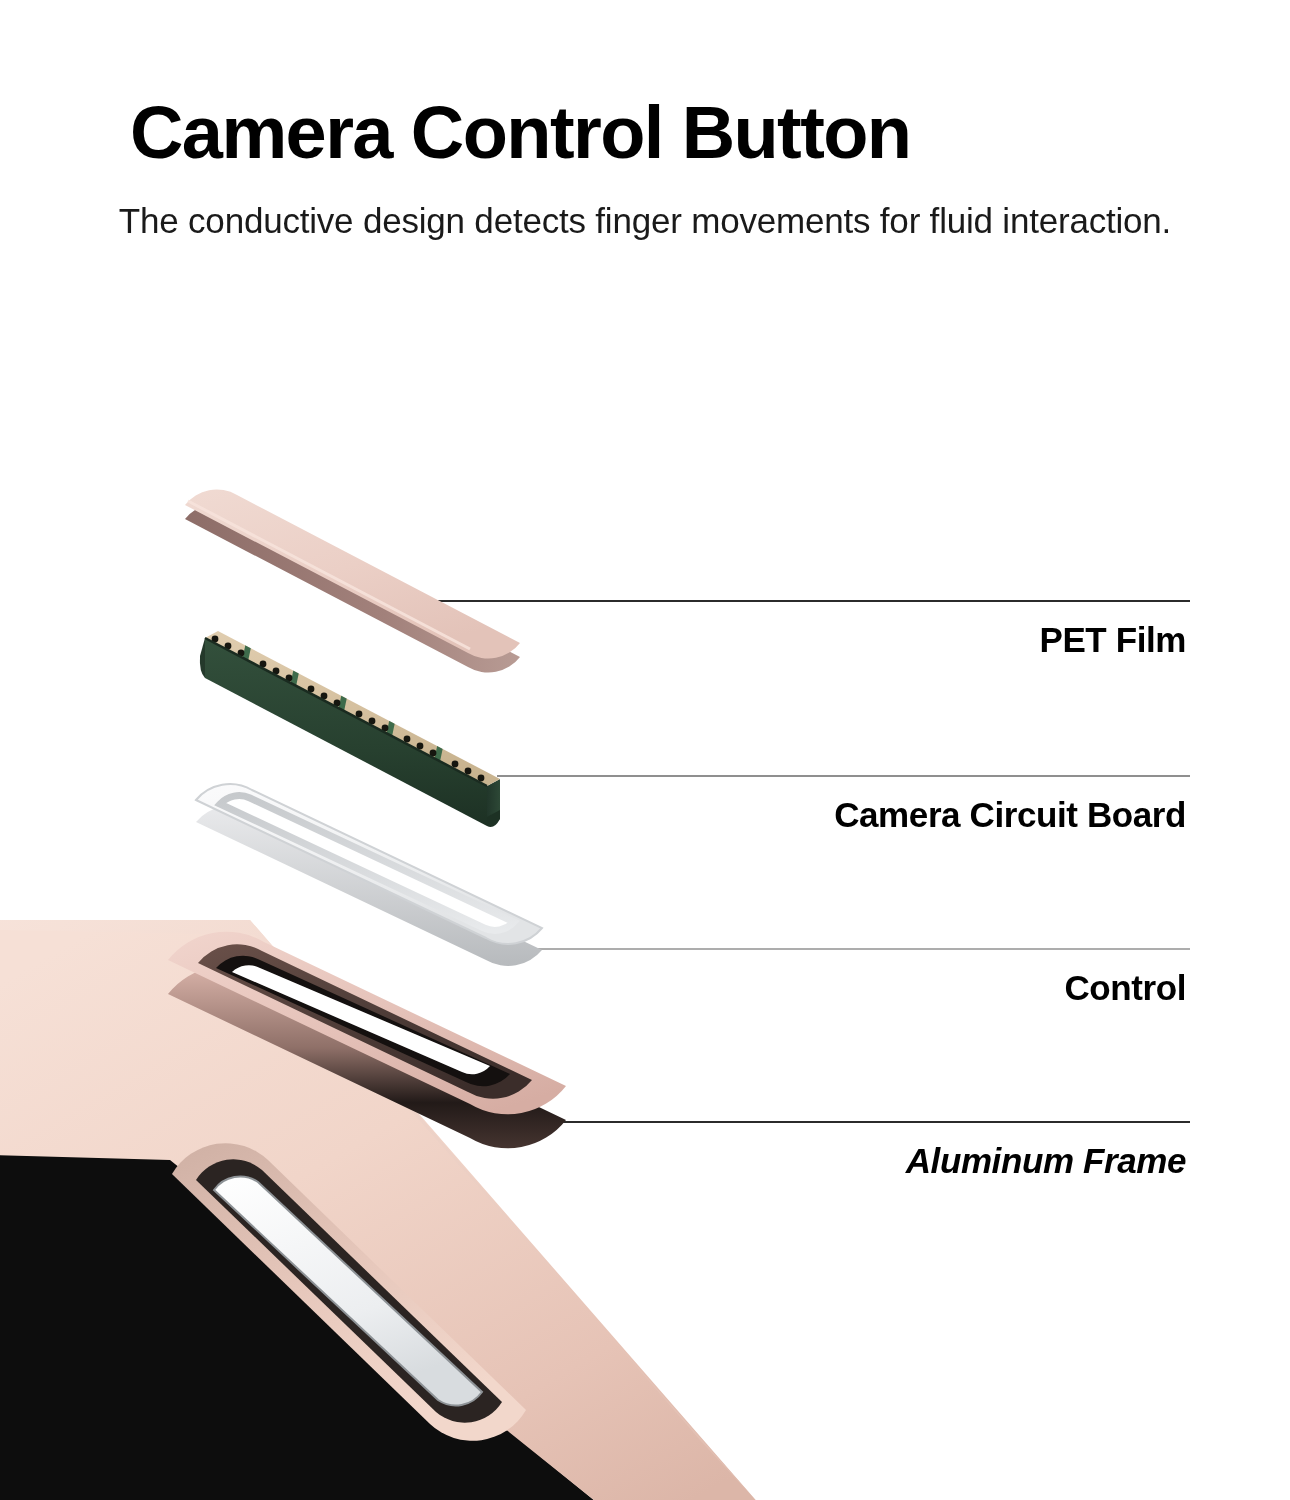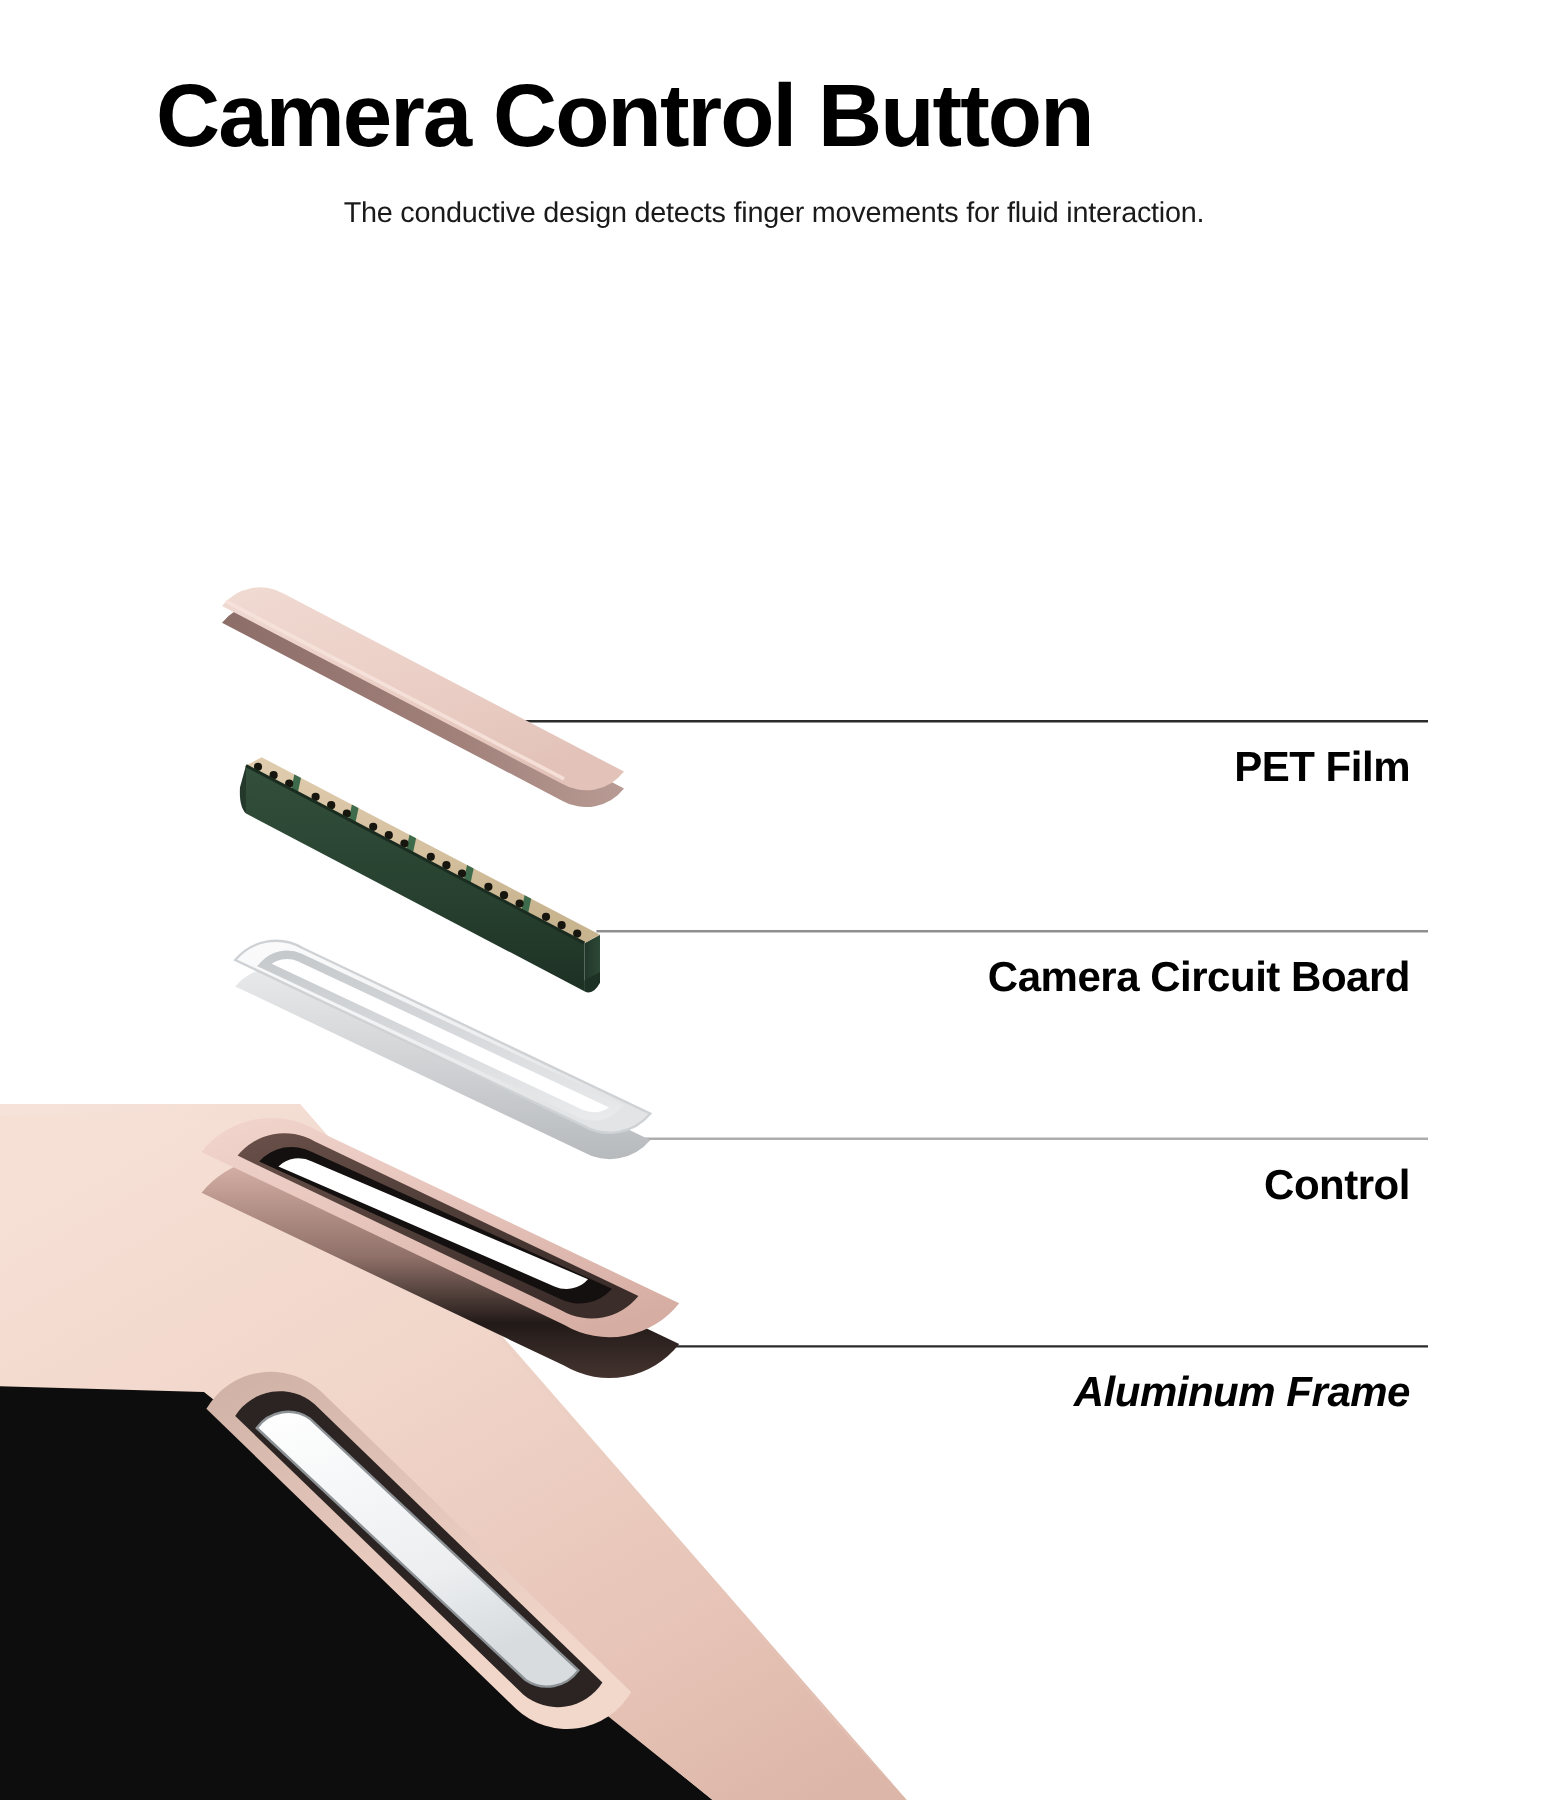--- a/index.html
+++ b/index.html
@@ -16,38 +16,38 @@
     font-family: "Liberation Sans", sans-serif;
     -webkit-font-smoothing: antialiased;
   }
 
   
   #header {
     position: absolute;
     left: 0;
     top: 0;
     width: 1290px;
-    padding-top: 60px;
+    padding-top: 96px;
     box-sizing: border-box;
   }
   #title {
     margin: 0;
     padding: 0 100px 0 130px;
     font-size: 74px;
     line-height: 1.0;
     font-weight: 900;
     letter-spacing: -1.6px;
     color: #000000;
     text-align: left;
     white-space: nowrap;
   }
   #subtitle {
     margin: 0;
     padding: 28px 95px 0 95px;
-    font-size: 24px;
+    font-size: 35px;
     line-height: 1.32;
     font-weight: 400;
     color: #1a1a1a;
     text-align: center;
     letter-spacing: -0.2px;
   }
 
   
   #stage {
     position: absolute;
@@ -58,21 +58,21 @@
   }
   #stage svg {
     display: block;
     width: 1290px;
     height: 1500px;
   }
 
   
   .callout {
     position: absolute;
-    right: 115px;
+    right: 104px;
     width: 800px;
     text-align: right;
   }
   .callout-label {
     display: block;
     font-size: 35px;
     font-weight: 700;
     color: #000000;
     letter-spacing: -0.4px;
     line-height: 1.0;

